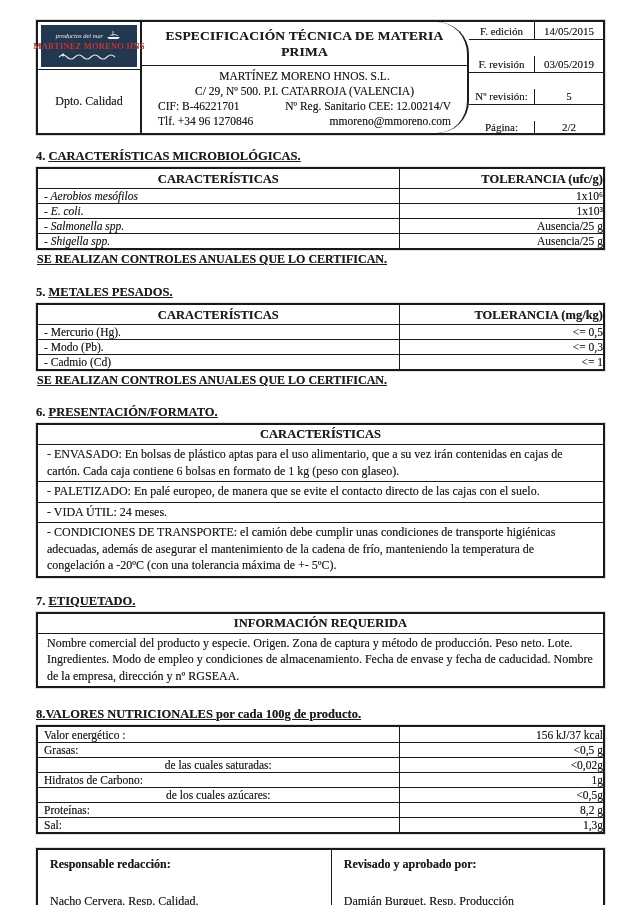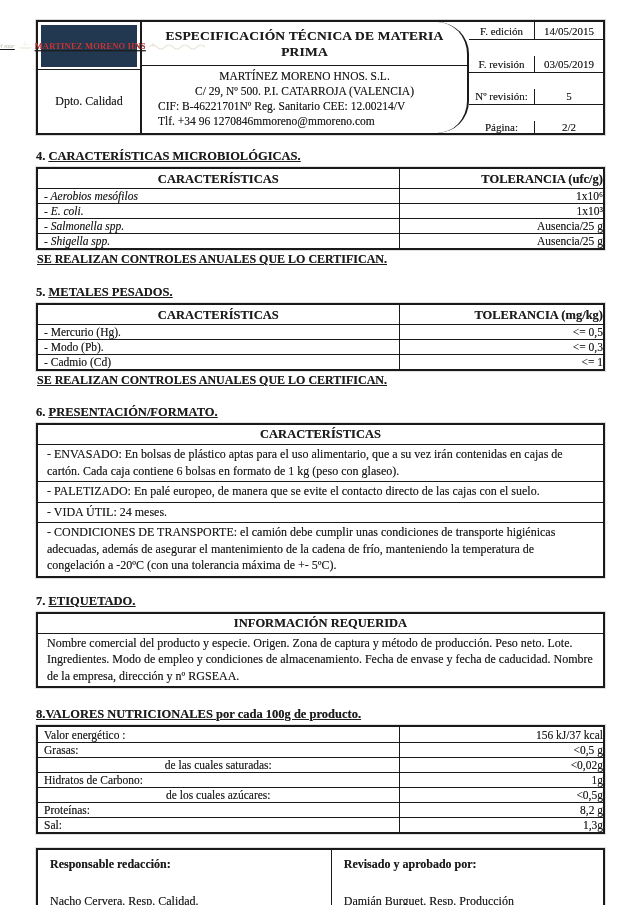--- a/index.html
+++ b/index.html
@@ -13,32 +13,32 @@
   }
 
   
   .hdr { display:flex; border:2px solid #1a1a1a; height:115px; box-shadow:0 0 0 1px rgba(0,0,0,.15); }
   .colA { width:104px; display:flex; flex-direction:column; border-right:2px solid #1a1a1a; }
   .logo-cell { height:48px; border-bottom:1px solid #1a1a1a; display:flex; align-items:center; justify-content:center; }
   .dept-cell { flex:1; display:flex; align-items:center; justify-content:center; font-size:12px; }
   .colB { flex:1; display:flex; flex-direction:column; border-right:2px solid #1a1a1a;border-radius:32px; }
   .title-cell { height:48px; border-bottom:1px solid #1a1a1a; display:flex; align-items:center; justify-content:center; font-weight:bold; font-size:13.5px; letter-spacing:.2px; text-align:center; }
   .company-cell { flex:1; padding:3px 6px 4px; font-size:11.5px; display:flex; flex-direction:column; justify-content:center; text-align:center; line-height:15px; }
-  .split { display:flex; justify-content:flex-start; padding:0 10px; }
+  .split { display:flex; justify-content:space-between; padding:0 10px; }
   .colC { width:134px; display:flex; flex-direction:column; font-size:11px;gap:16px; }
   .meta-row { display:flex; border-bottom:1px solid #1a1a1a; }
   .meta-row:nth-child(1){ height:34px; }
   .meta-row:nth-child(2){ height:31px; }
   .meta-row:nth-child(3){ height:30px; }
   .meta-row:nth-child(4){ height:16px; border-bottom:none; flex:1; }
   .meta-label { width:66px; border-right:1px solid #1a1a1a; display:flex; align-items:center; justify-content:center; text-align:center; }
   .meta-value { flex:1; display:flex; align-items:center; justify-content:center; }
 
   
-  .logo { width:96px; height:42px; background:#223750; display:flex; flex-direction:row; align-items:center; justify-content:center; gap:1px; padding:2px 0;text-decoration:underline; }
+  .logo { width:96px; height:42px; background:#223750; display:flex; flex-direction:column; align-items:center; justify-content:center; gap:1px; padding:2px 0; }
   .logo-top { color:#f3f0e6; font-style:italic; font-size:6.5px; line-height:7px; display:flex; align-items:center; gap:3px; white-space:nowrap; }
   .logo-mid { color:#c43a3a; font-weight:bold; font-size:8.5px; line-height:10px; letter-spacing:.2px; transform:scaleY(1.05); white-space:nowrap; }
   .logo-bottom { line-height:0; }
 
   
   .sec-head { font-weight:bold; font-size:12.5px; margin:14px 0 3px; line-height:16px; }
   .sec-head .u { text-decoration:underline; }
   .note { font-weight:bold; font-size:12px; text-decoration:underline; margin:2px 0 0 1px; line-height:15px; }
 
   

